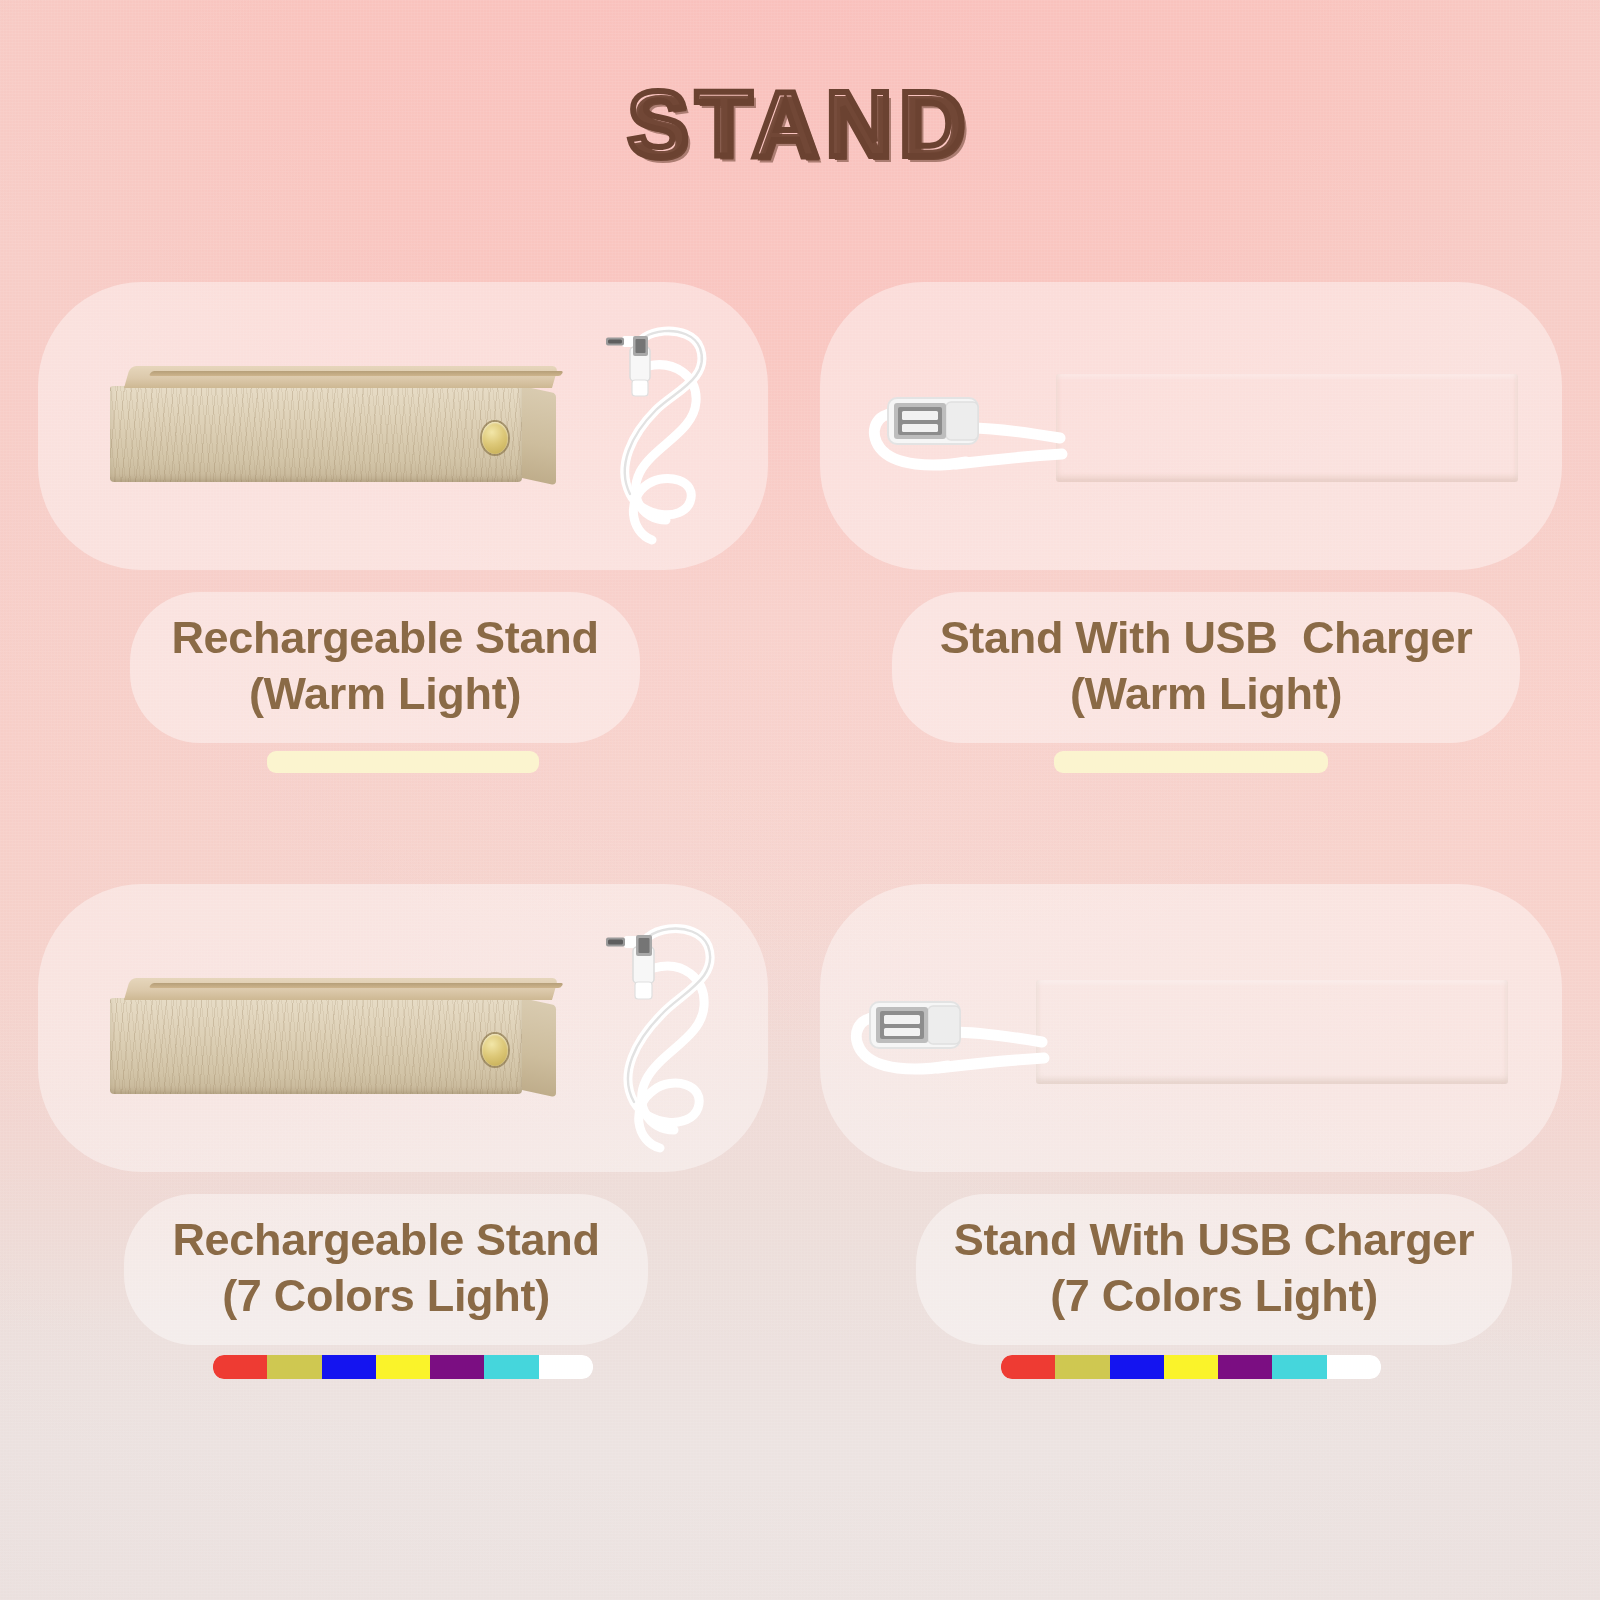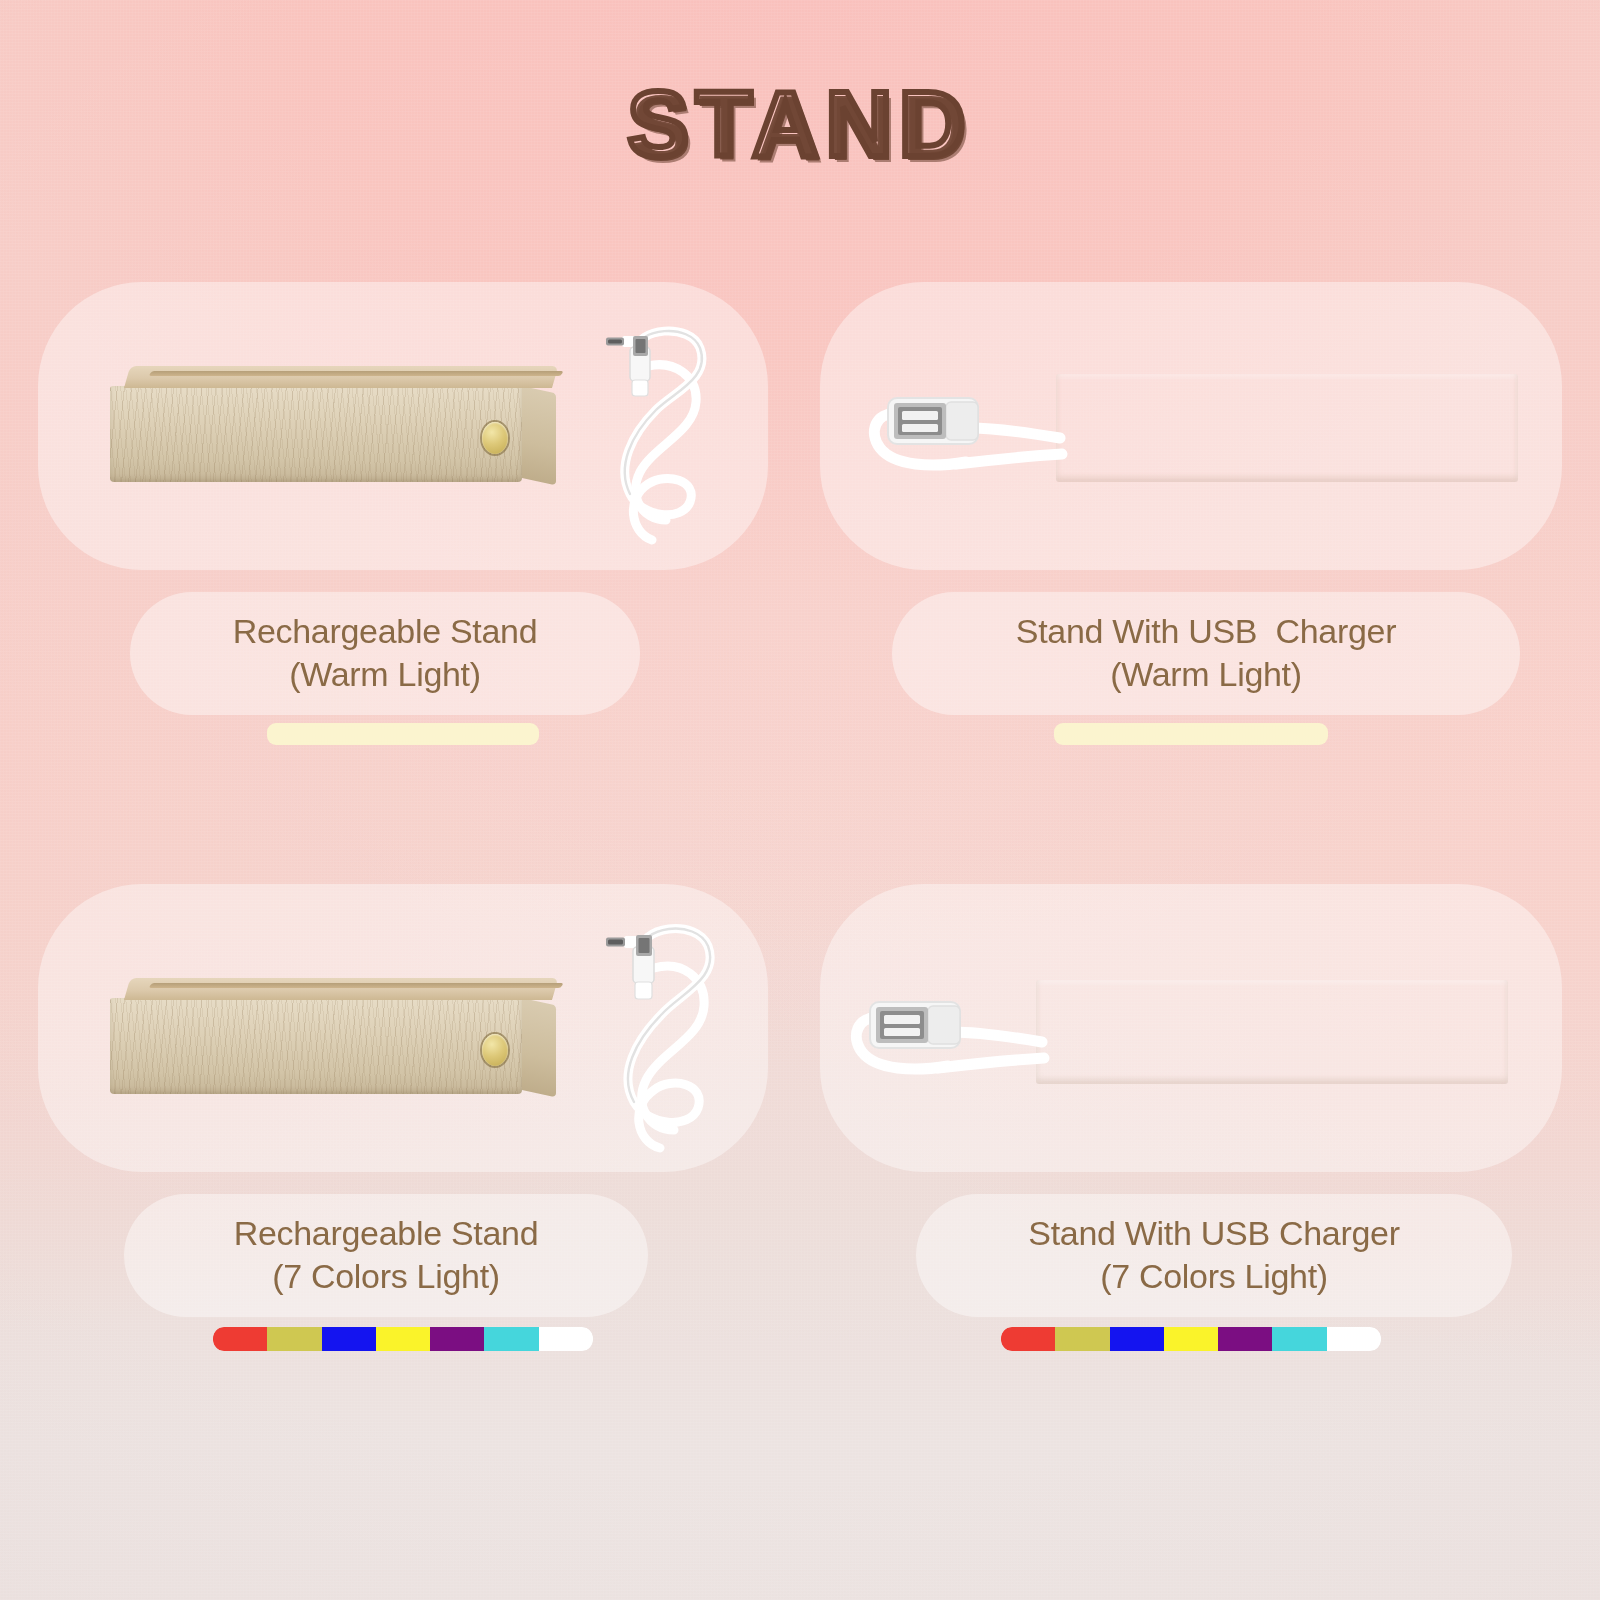--- a/index.html
+++ b/index.html
@@ -130,22 +130,22 @@
   .label-pill{
     position:relative;
     margin-top:22px;
     background:rgba(255,255,255,.42);
     border-radius:70px;
     padding:18px 34px 20px;
     text-align:center;
   }
   .label-line{
     color:#8a6a46;
-    font-weight:400;
-    font-size:34px;
+    font-weight:700;
+    font-size:45px;
     line-height:1.25;
     white-space:pre;
     letter-spacing:-.3px;
   }
   .block-tl .label-pill{ width:510px; margin-left:92px; }
   .block-tr .label-pill{ width:628px; margin-left:72px; }
   .block-bl .label-pill{ width:524px; margin-left:86px; }
   .block-br .label-pill{ width:596px; margin-left:96px; }
 
   

